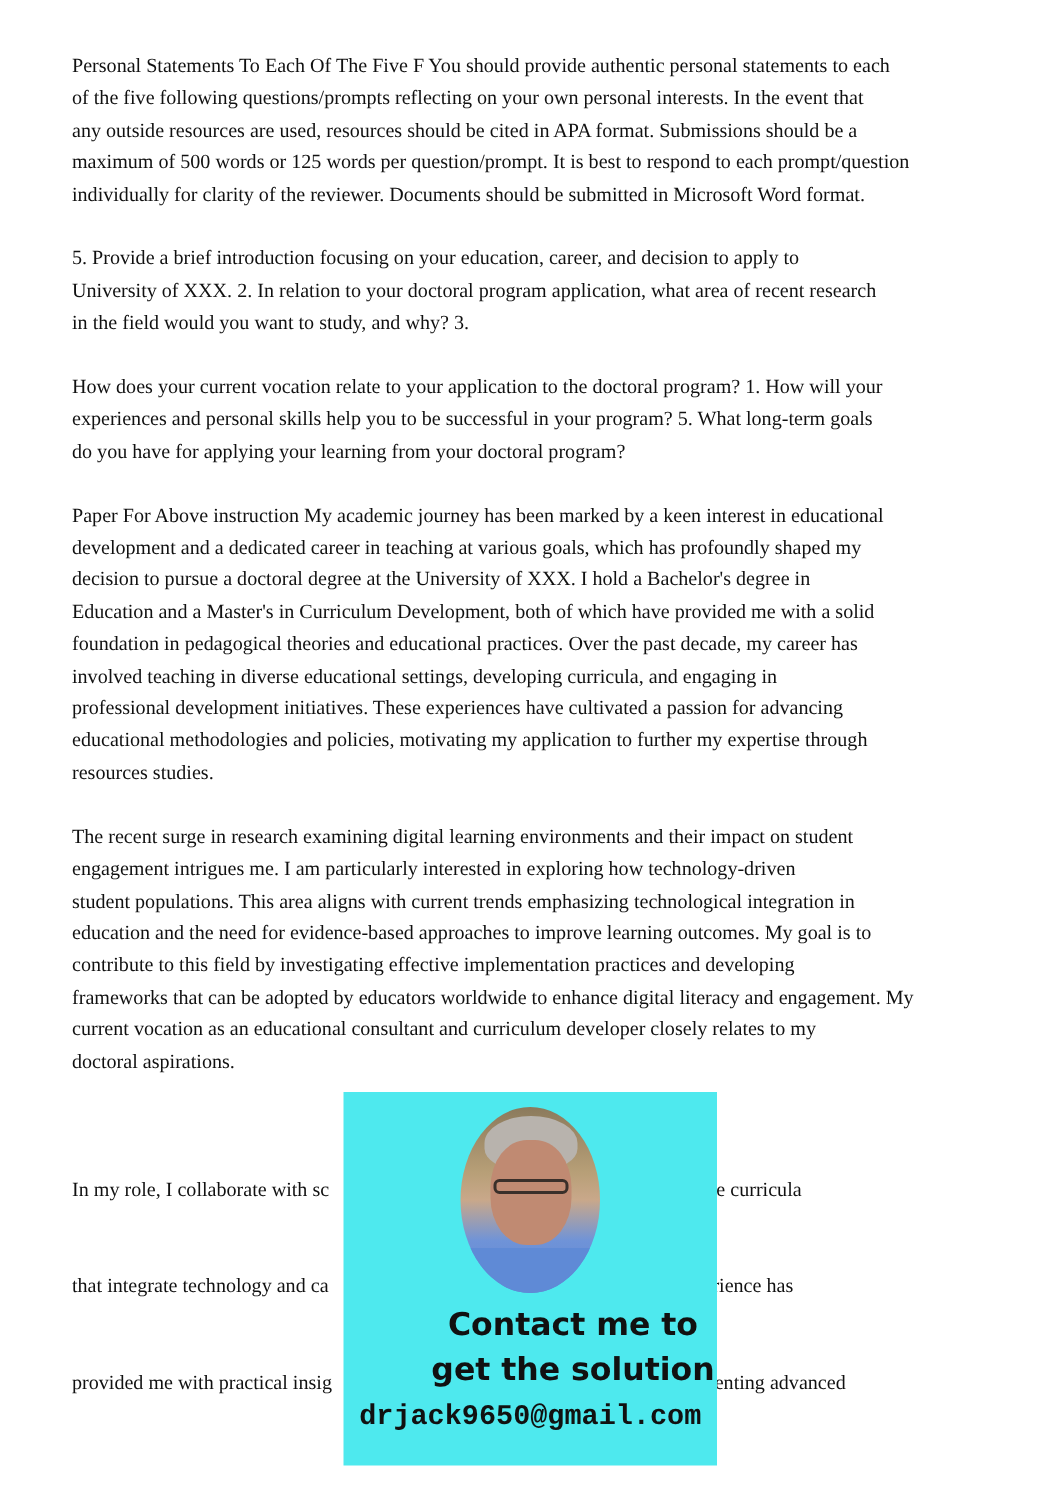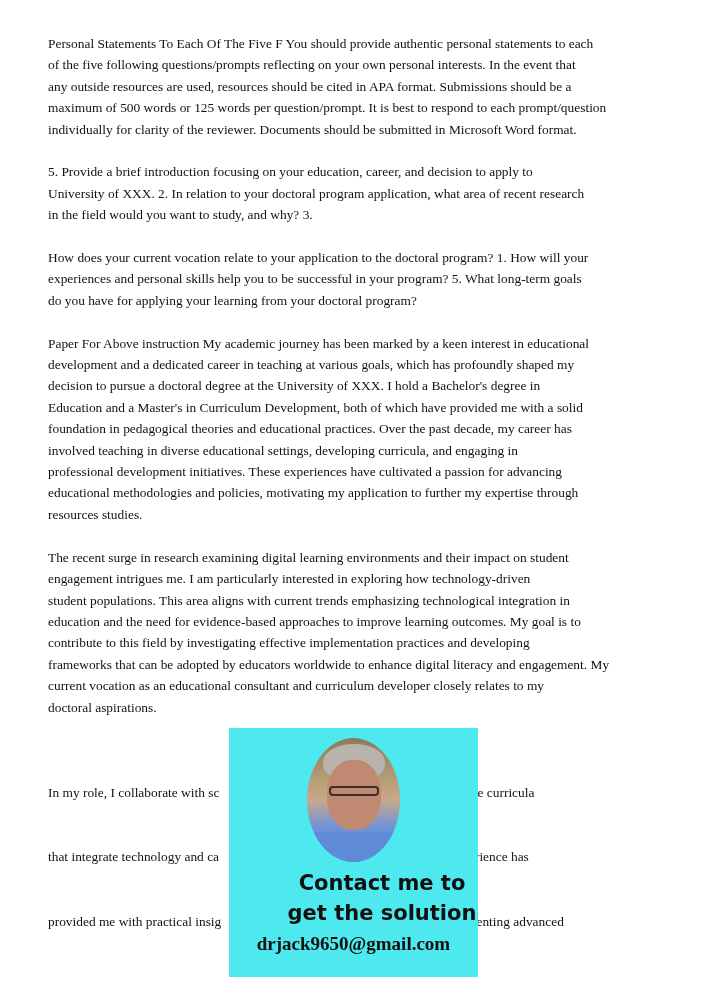--- a/index.html
+++ b/index.html
@@ -24,21 +24,21 @@
   .photo .face { position: absolute; left: 20px; top: 22px; width: 54px; height: 70px; border-radius: 45%; background: #c08a72; }
   .photo .glasses { position: absolute; left: 22px; top: 48px; width: 50px; height: 10px; border: 2px solid #3a2f2a; border-radius: 4px; box-sizing: border-box; }
   .photo .shirt { position: absolute; left: 0; top: 94px; width: 93px; height: 40px; background: #5f8ad6; }
   .ad-title {
     position: absolute; left: 0; top: 140px; width: 274px; text-align: center;
     font-family: "DejaVu Sans", "Liberation Sans", sans-serif; font-weight: bold;
     font-size: 21px; line-height: 30px; color: #111111; margin-left: 16px;
   }
   .ad-email {
     position: absolute; left: 0; top: 203px; width: 249px; text-align: center;
-    font-family: Liberation Serif, serif; font-weight: bold;
+    font-family: Liberation Mono, monospace; font-weight: bold;
     font-size: 19px; line-height: 26px; color: #111111;
   }
 </style>
 </head>
 <body>
 
 <div class="page">
   <div class="para">
     <span class="line">Personal Statements To Each Of The Five F You should provide authentic personal statements to each</span>
     <span class="line">of the five following questions/prompts reflecting on your own personal interests. In the event that</span>

